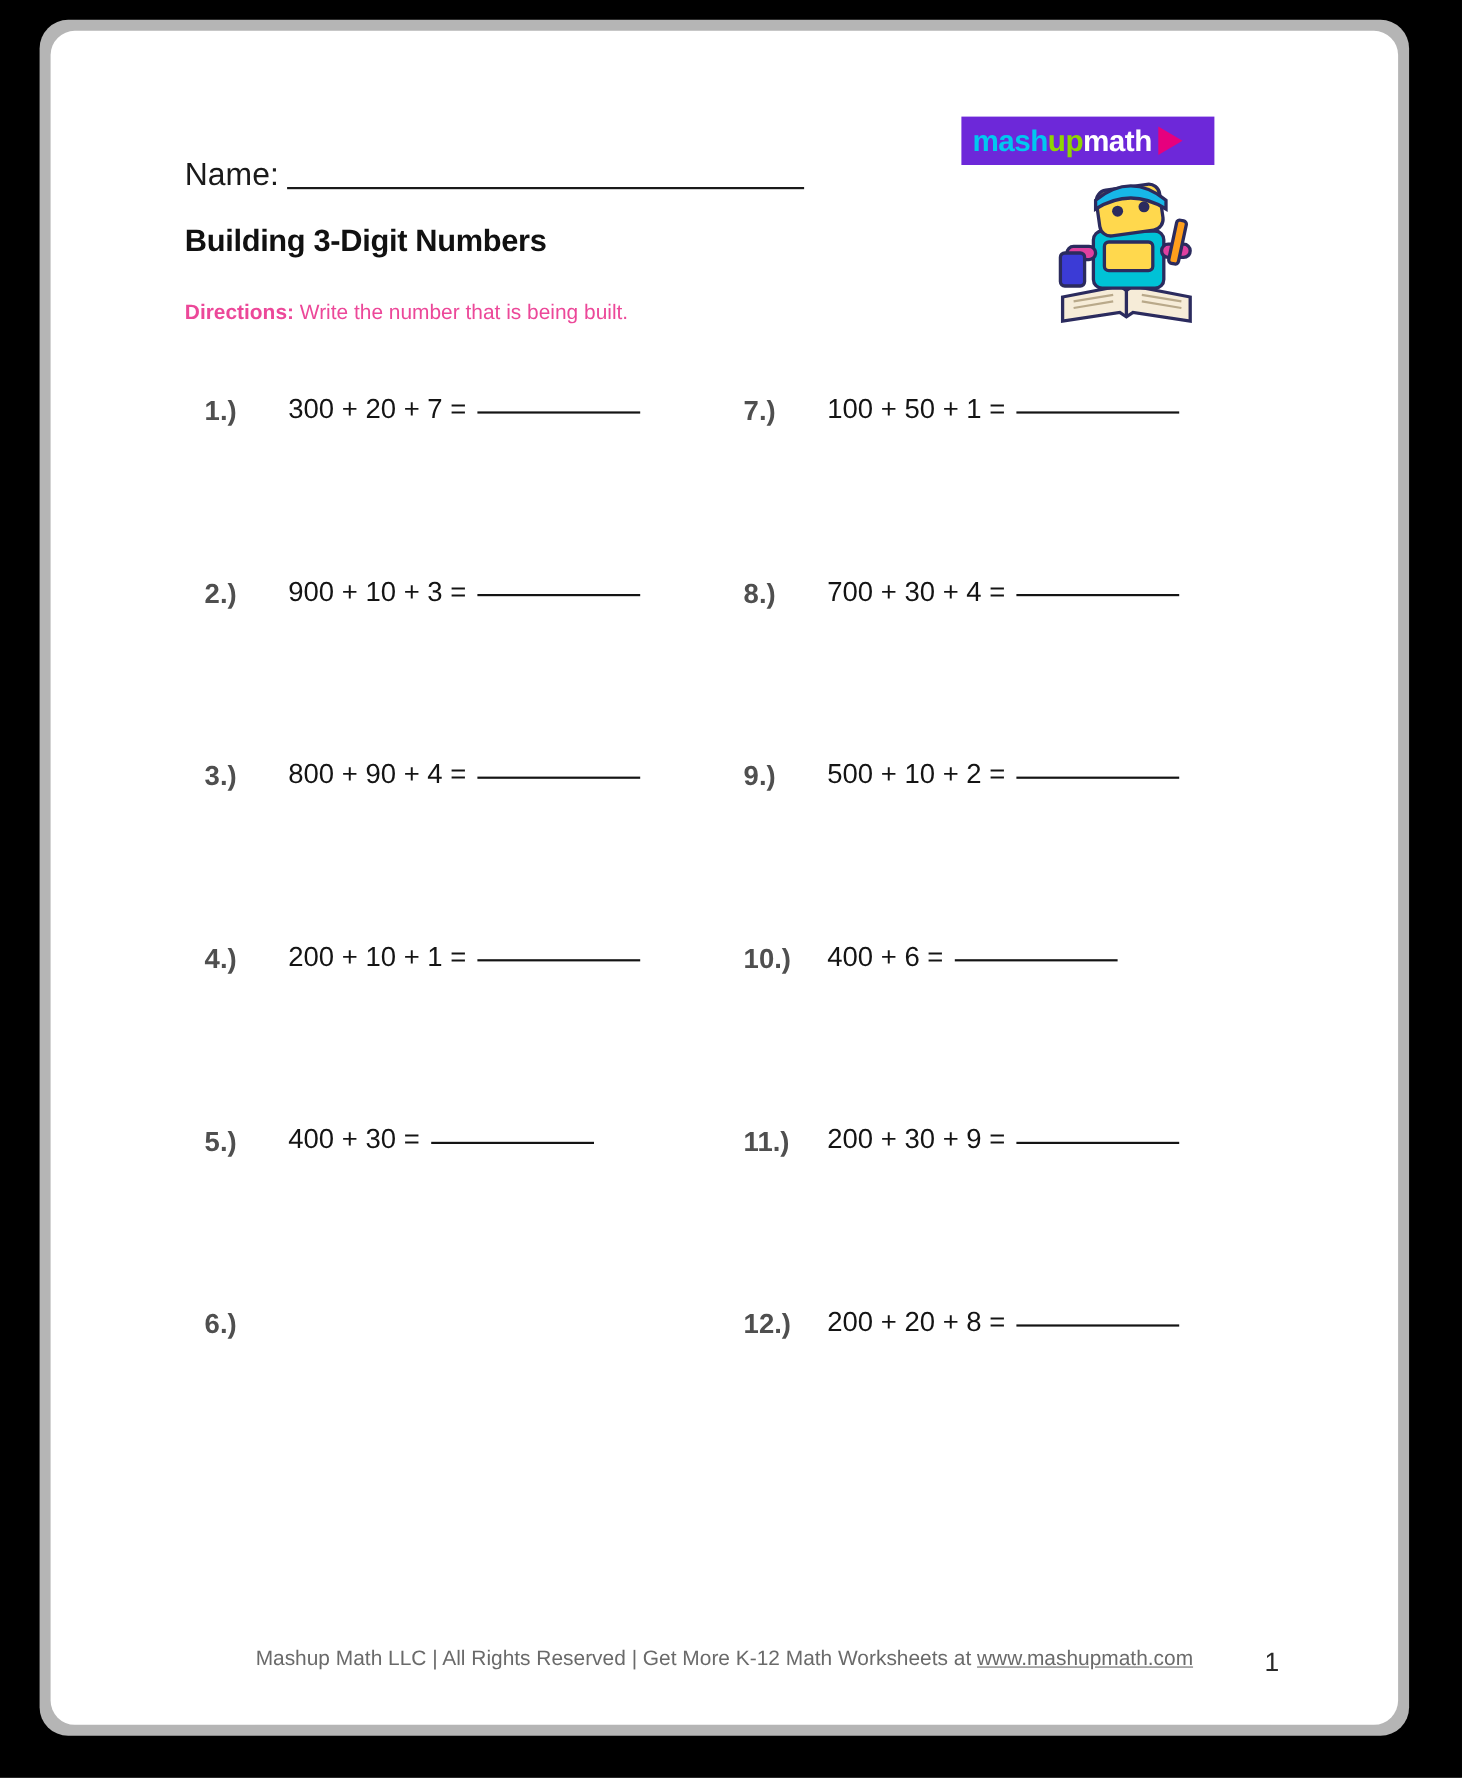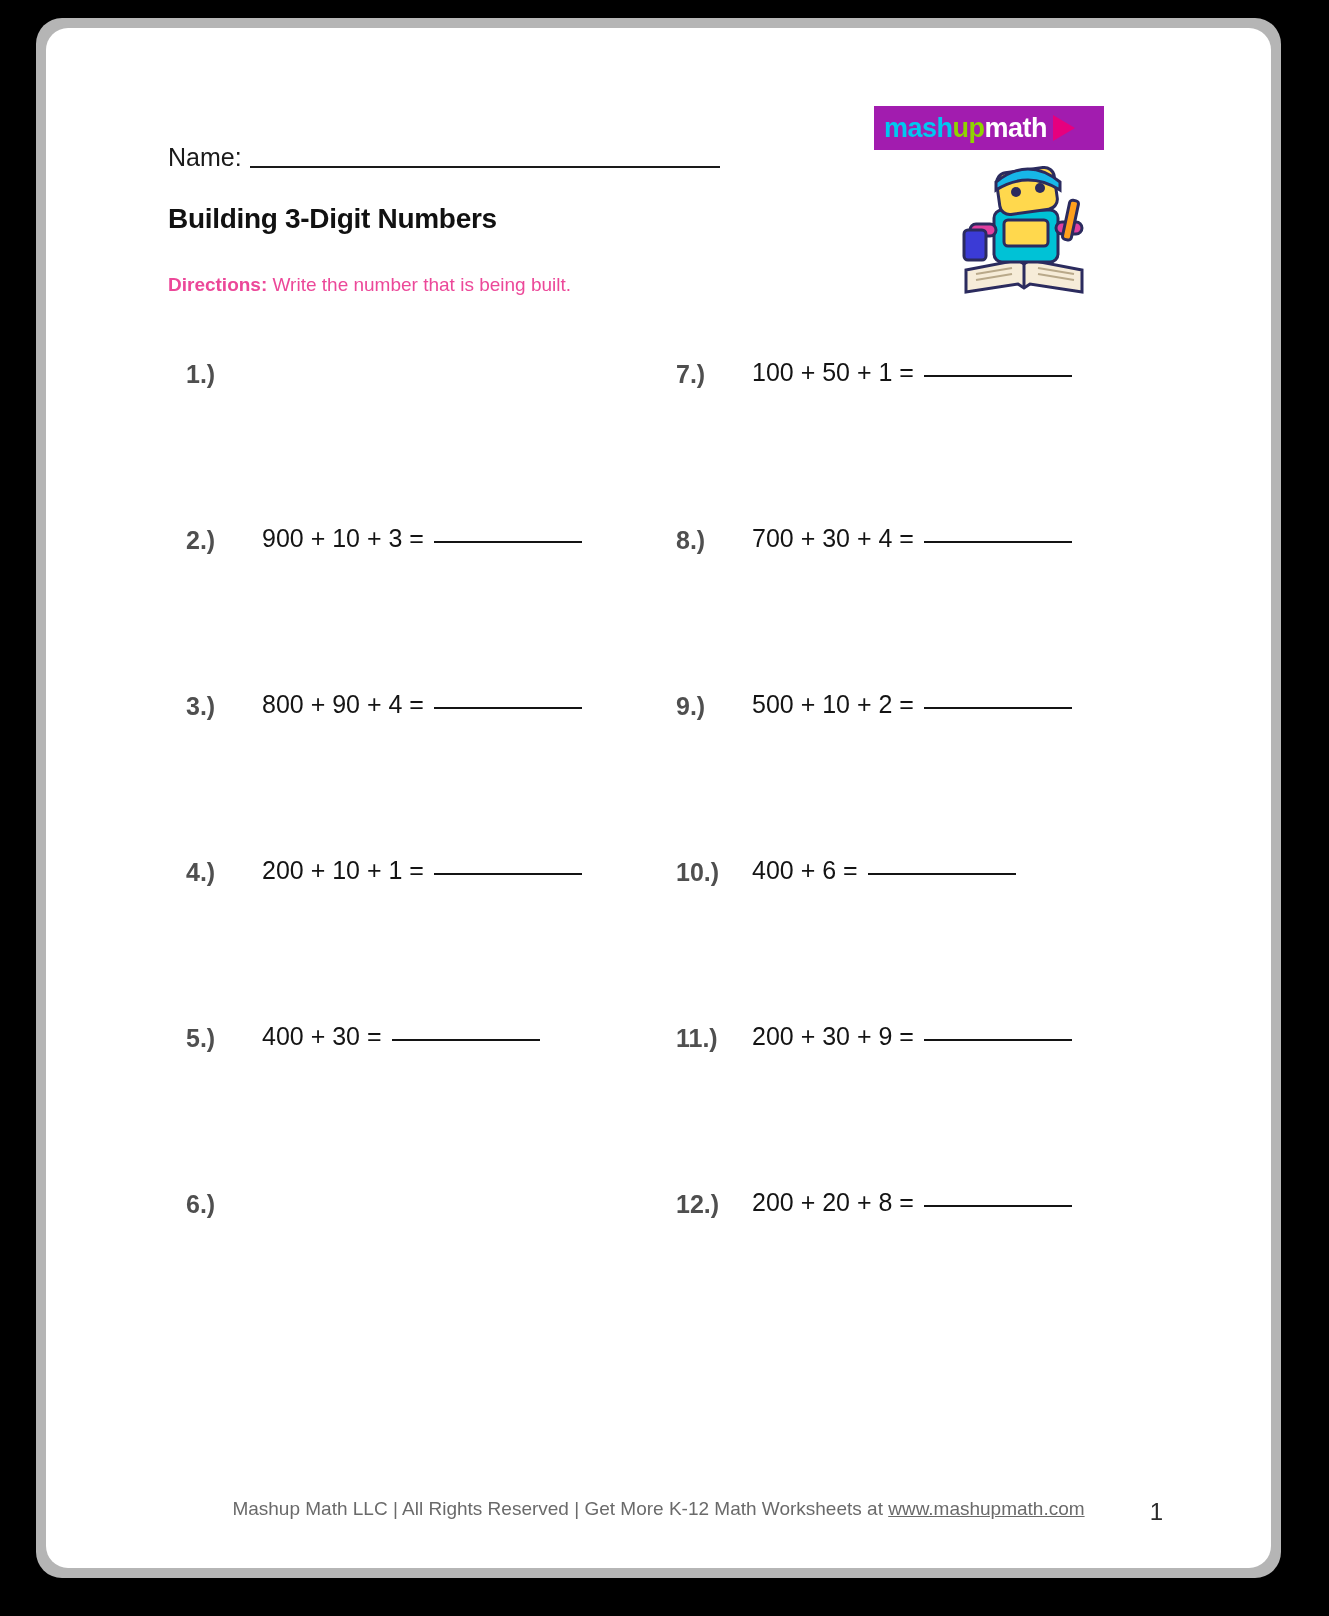--- a/index.html
+++ b/index.html
@@ -37,21 +37,21 @@
 
   
   .name-row {
     position: absolute;
     left: 122px;
     top: 115px;
     display: flex;
     align-items: flex-end;
   }
   .name-label {
-    font-size: 25px;
+    font-size: 29px;
     color: #1a1a1a;
   }
   .name-line {
     width: 470px;
     border-bottom: 2px solid #1a1a1a;
     margin-left: 8px;
     margin-bottom: 4px;
     height: 1px;
   }
 
@@ -81,21 +81,21 @@
     top: 78px;
     width: 245px;
     height: 210px;
   }
   .logo-bar {
     position: absolute;
     left: 8px;
     top: 0;
     width: 230px;
     height: 44px;
-    background: #a21caf;
+    background: #6d28d9;
     display: flex;
     align-items: center;
     padding-left: 10px;
     box-sizing: border-box;
   }
   .logo-text {
     font-size: 27px;
     font-weight: bold;
     letter-spacing: -0.5px;
     white-space: nowrap;
@@ -231,20 +231,24 @@
 
       <rect x="18" y="78" width="22" height="30" rx="4" fill="#3b3bd6" stroke="#2b2b5e" stroke-width="3"></rect>
     </svg>
   </div>
 
   <div class="problems">
 
     <div class="col col-left">
       <div class="prob">
         <span class="prob-num">1.)</span>
+        <span class="prob-body">
+          <span>300 + 20 + 7 =</span>
+          <span class="answer-line"></span>
+        </span>
       </div>
       <div class="prob">
         <span class="prob-num">2.)</span>
         <span class="prob-body">
           <span>900 + 10 + 3 =</span>
           <span class="answer-line"></span>
         </span>
       </div>
       <div class="prob">
         <span class="prob-num">3.)</span>

